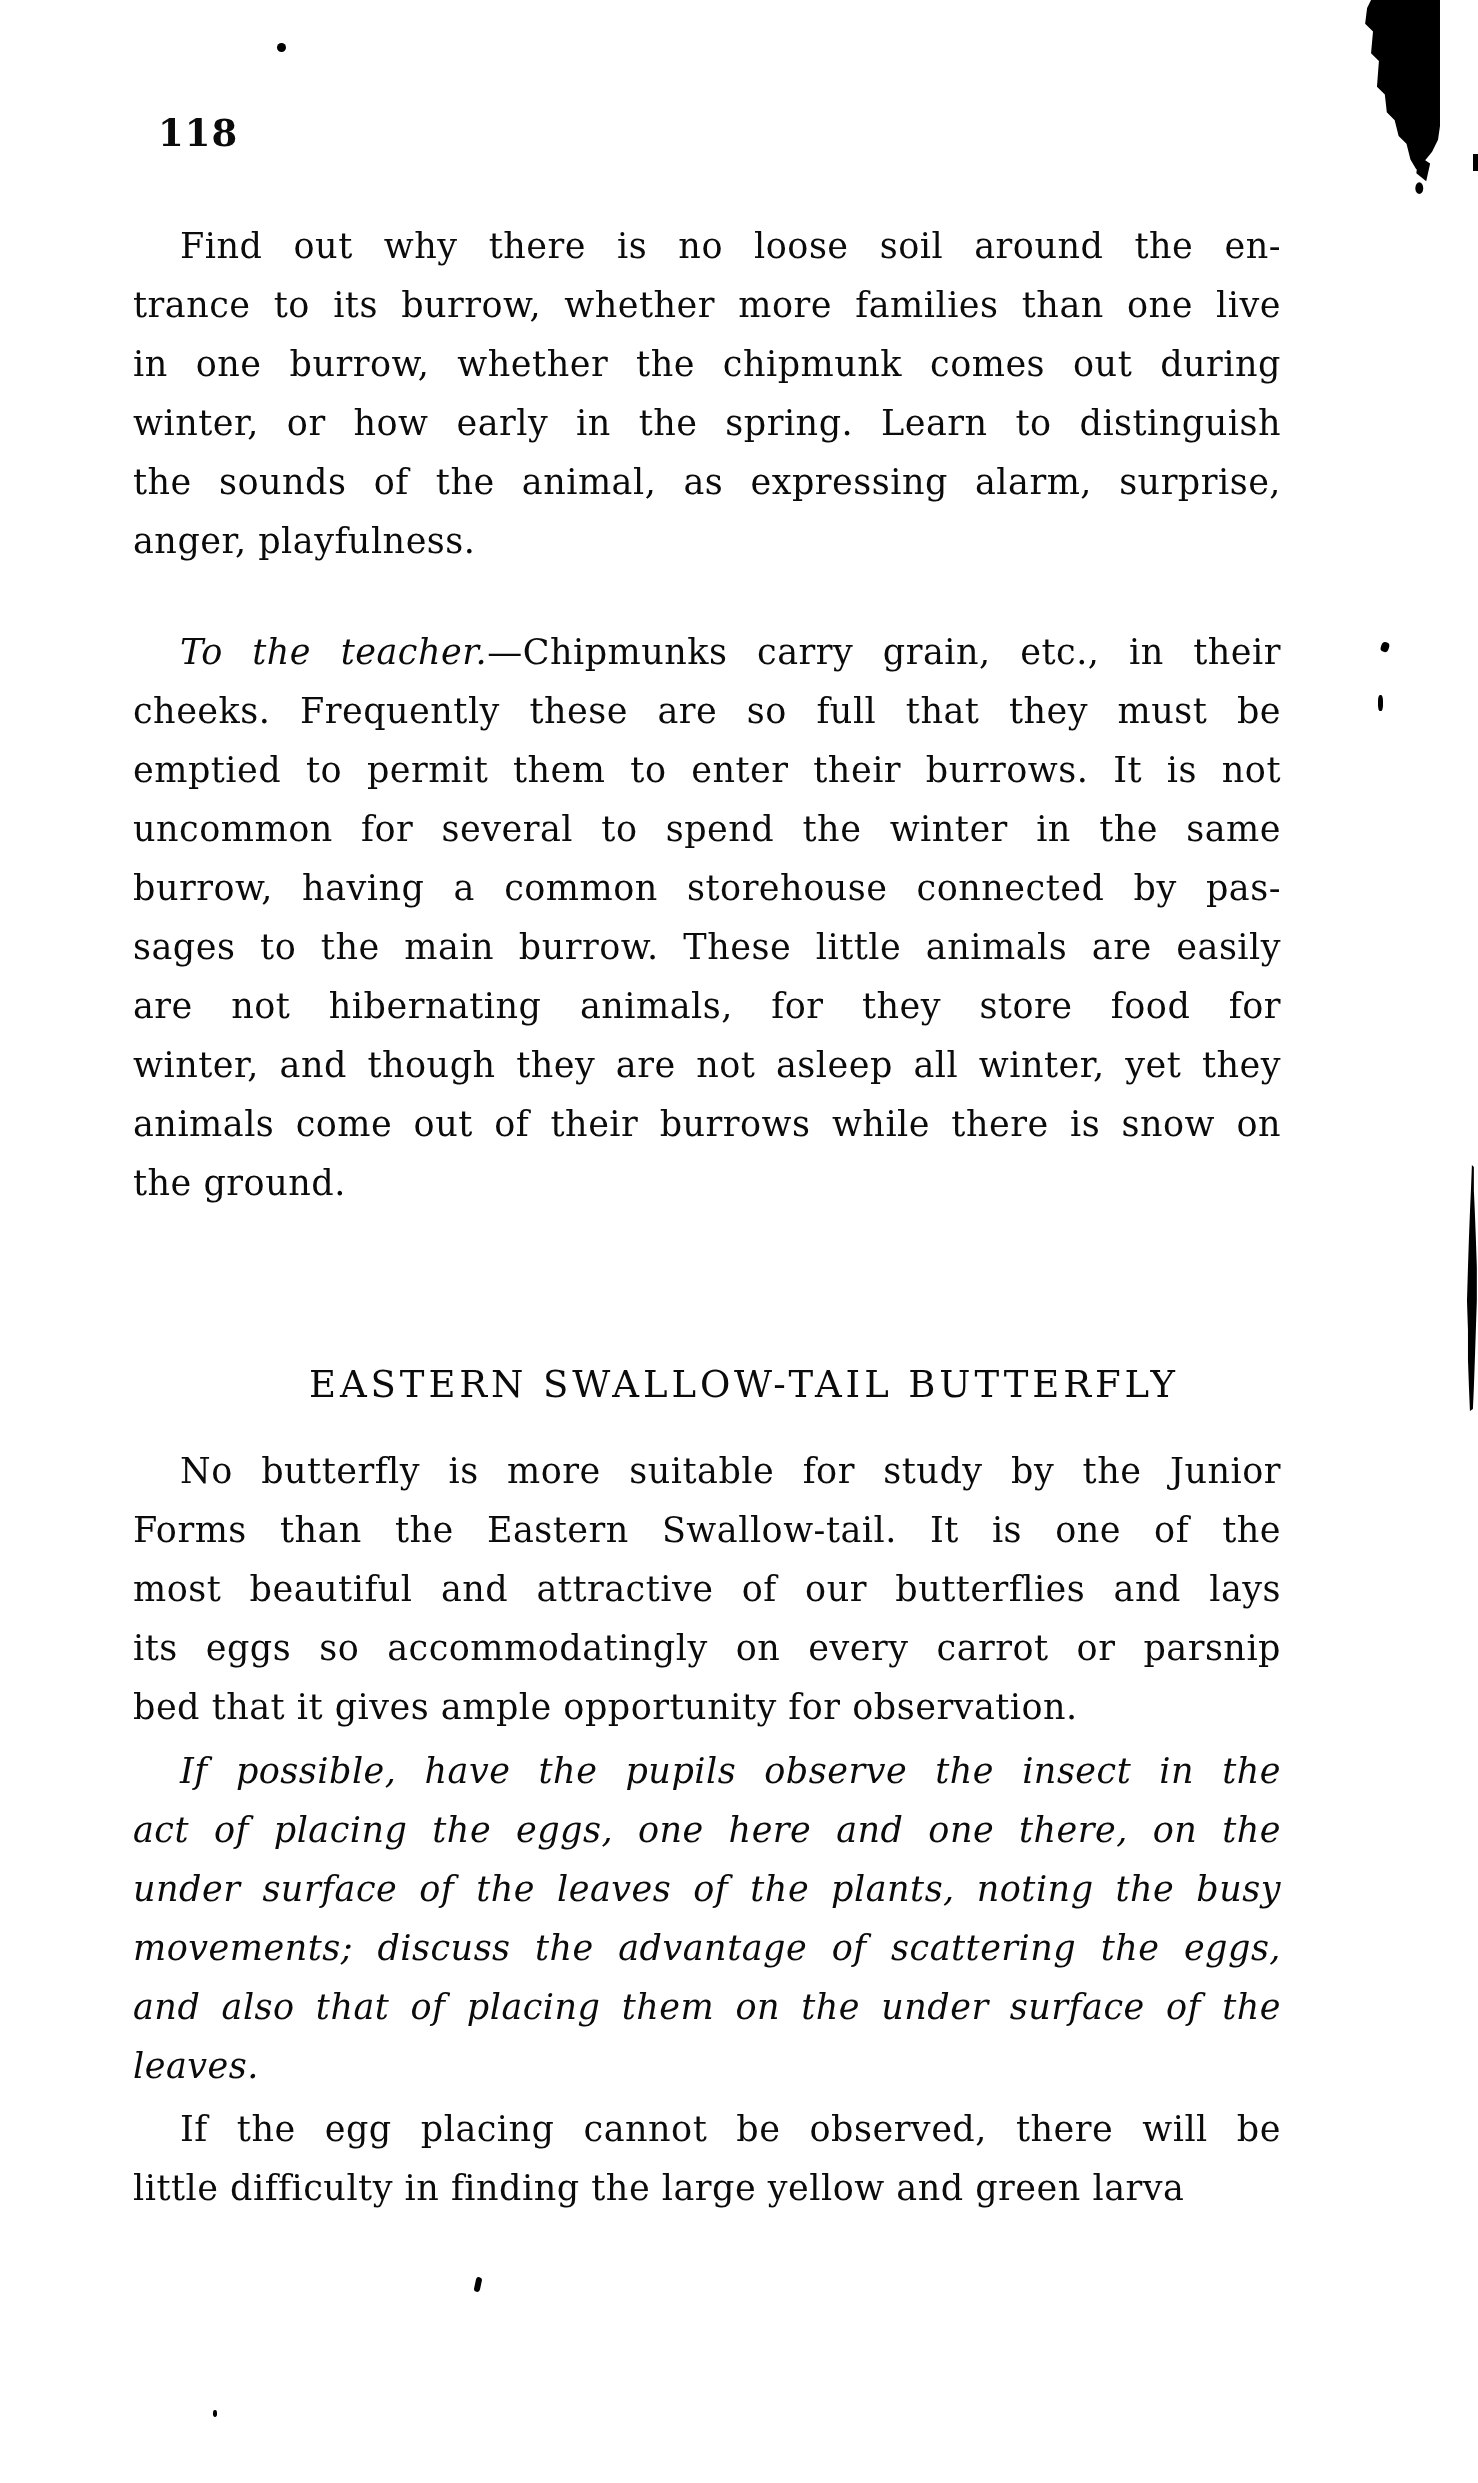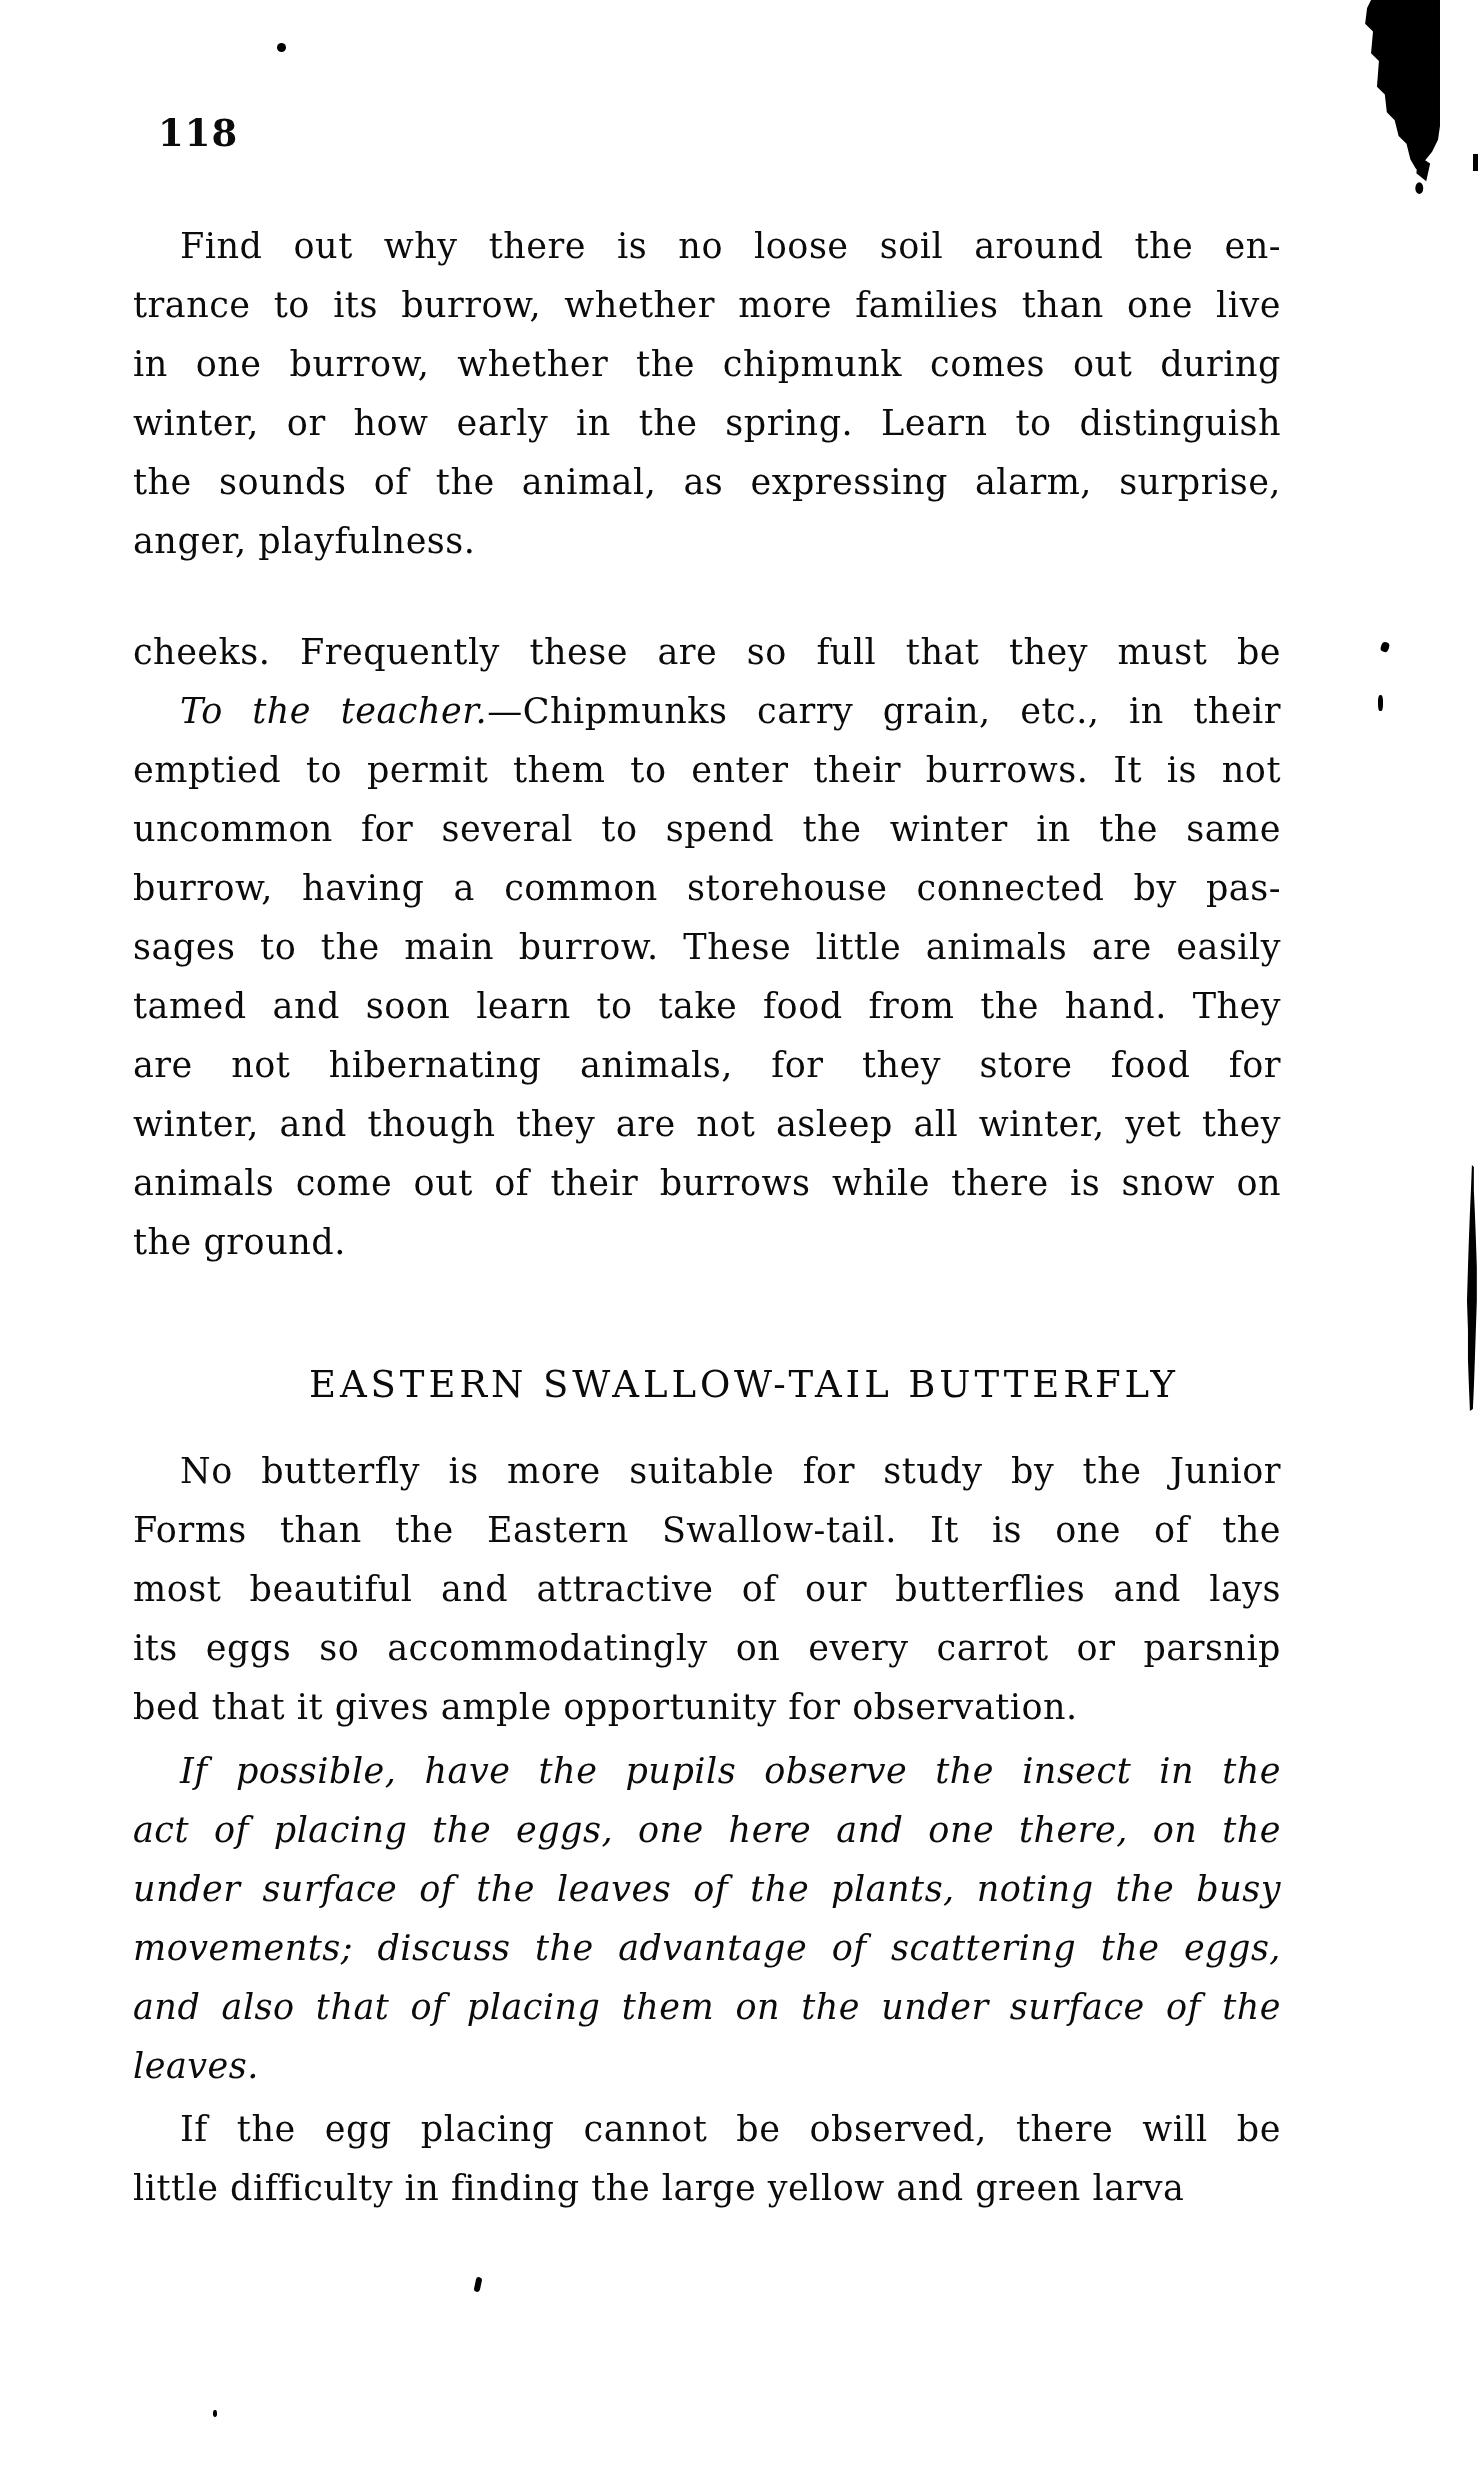--- a/index.html
+++ b/index.html
@@ -65,27 +65,26 @@
     <div class="para p1">
       <div class="line indent">Find out why there is no loose soil around the en-</div>
       <div class="line">trance to its burrow, whether more families than one live</div>
       <div class="line">in one burrow, whether the chipmunk comes out during</div>
       <div class="line">winter, or how early in the spring.  Learn to distinguish</div>
       <div class="line">the sounds of the animal, as expressing alarm, surprise,</div>
       <div class="line last">anger, playfulness.</div>
     </div>
 
     <div class="para p2">
+      <div class="line indent"><span class="lead-italic">To the teacher.</span><span>—Chipmunks carry grain, etc., in their</span></div>
       <div class="line">cheeks.  Frequently these are so full that they must be</div>
-      <div class="line indent"><span class="lead-italic">To the teacher.</span><span>—Chipmunks carry grain, etc., in their</span></div>
       <div class="line">emptied to permit them to enter their burrows.  It is not</div>
       <div class="line">uncommon for several to spend the winter in the same</div>
       <div class="line">burrow, having a common storehouse connected by pas-</div>
       <div class="line">sages to the main burrow.  These little animals are easily</div>
-      <div class="line">tamed and soon learn to take food from the hand.  They</div>
       <div class="line">are not hibernating animals, for they store food for</div>
       <div class="line">winter, and though they are not asleep all winter, yet they</div>
       <div class="line">animals come out of their burrows while there is snow on</div>
       <div class="line last">the ground.</div>
     </div>
 
   </div>
 
   <div class="section-heading"><span>EASTERN SWALLOW-TAIL BUTTERFLY</span></div>
 

